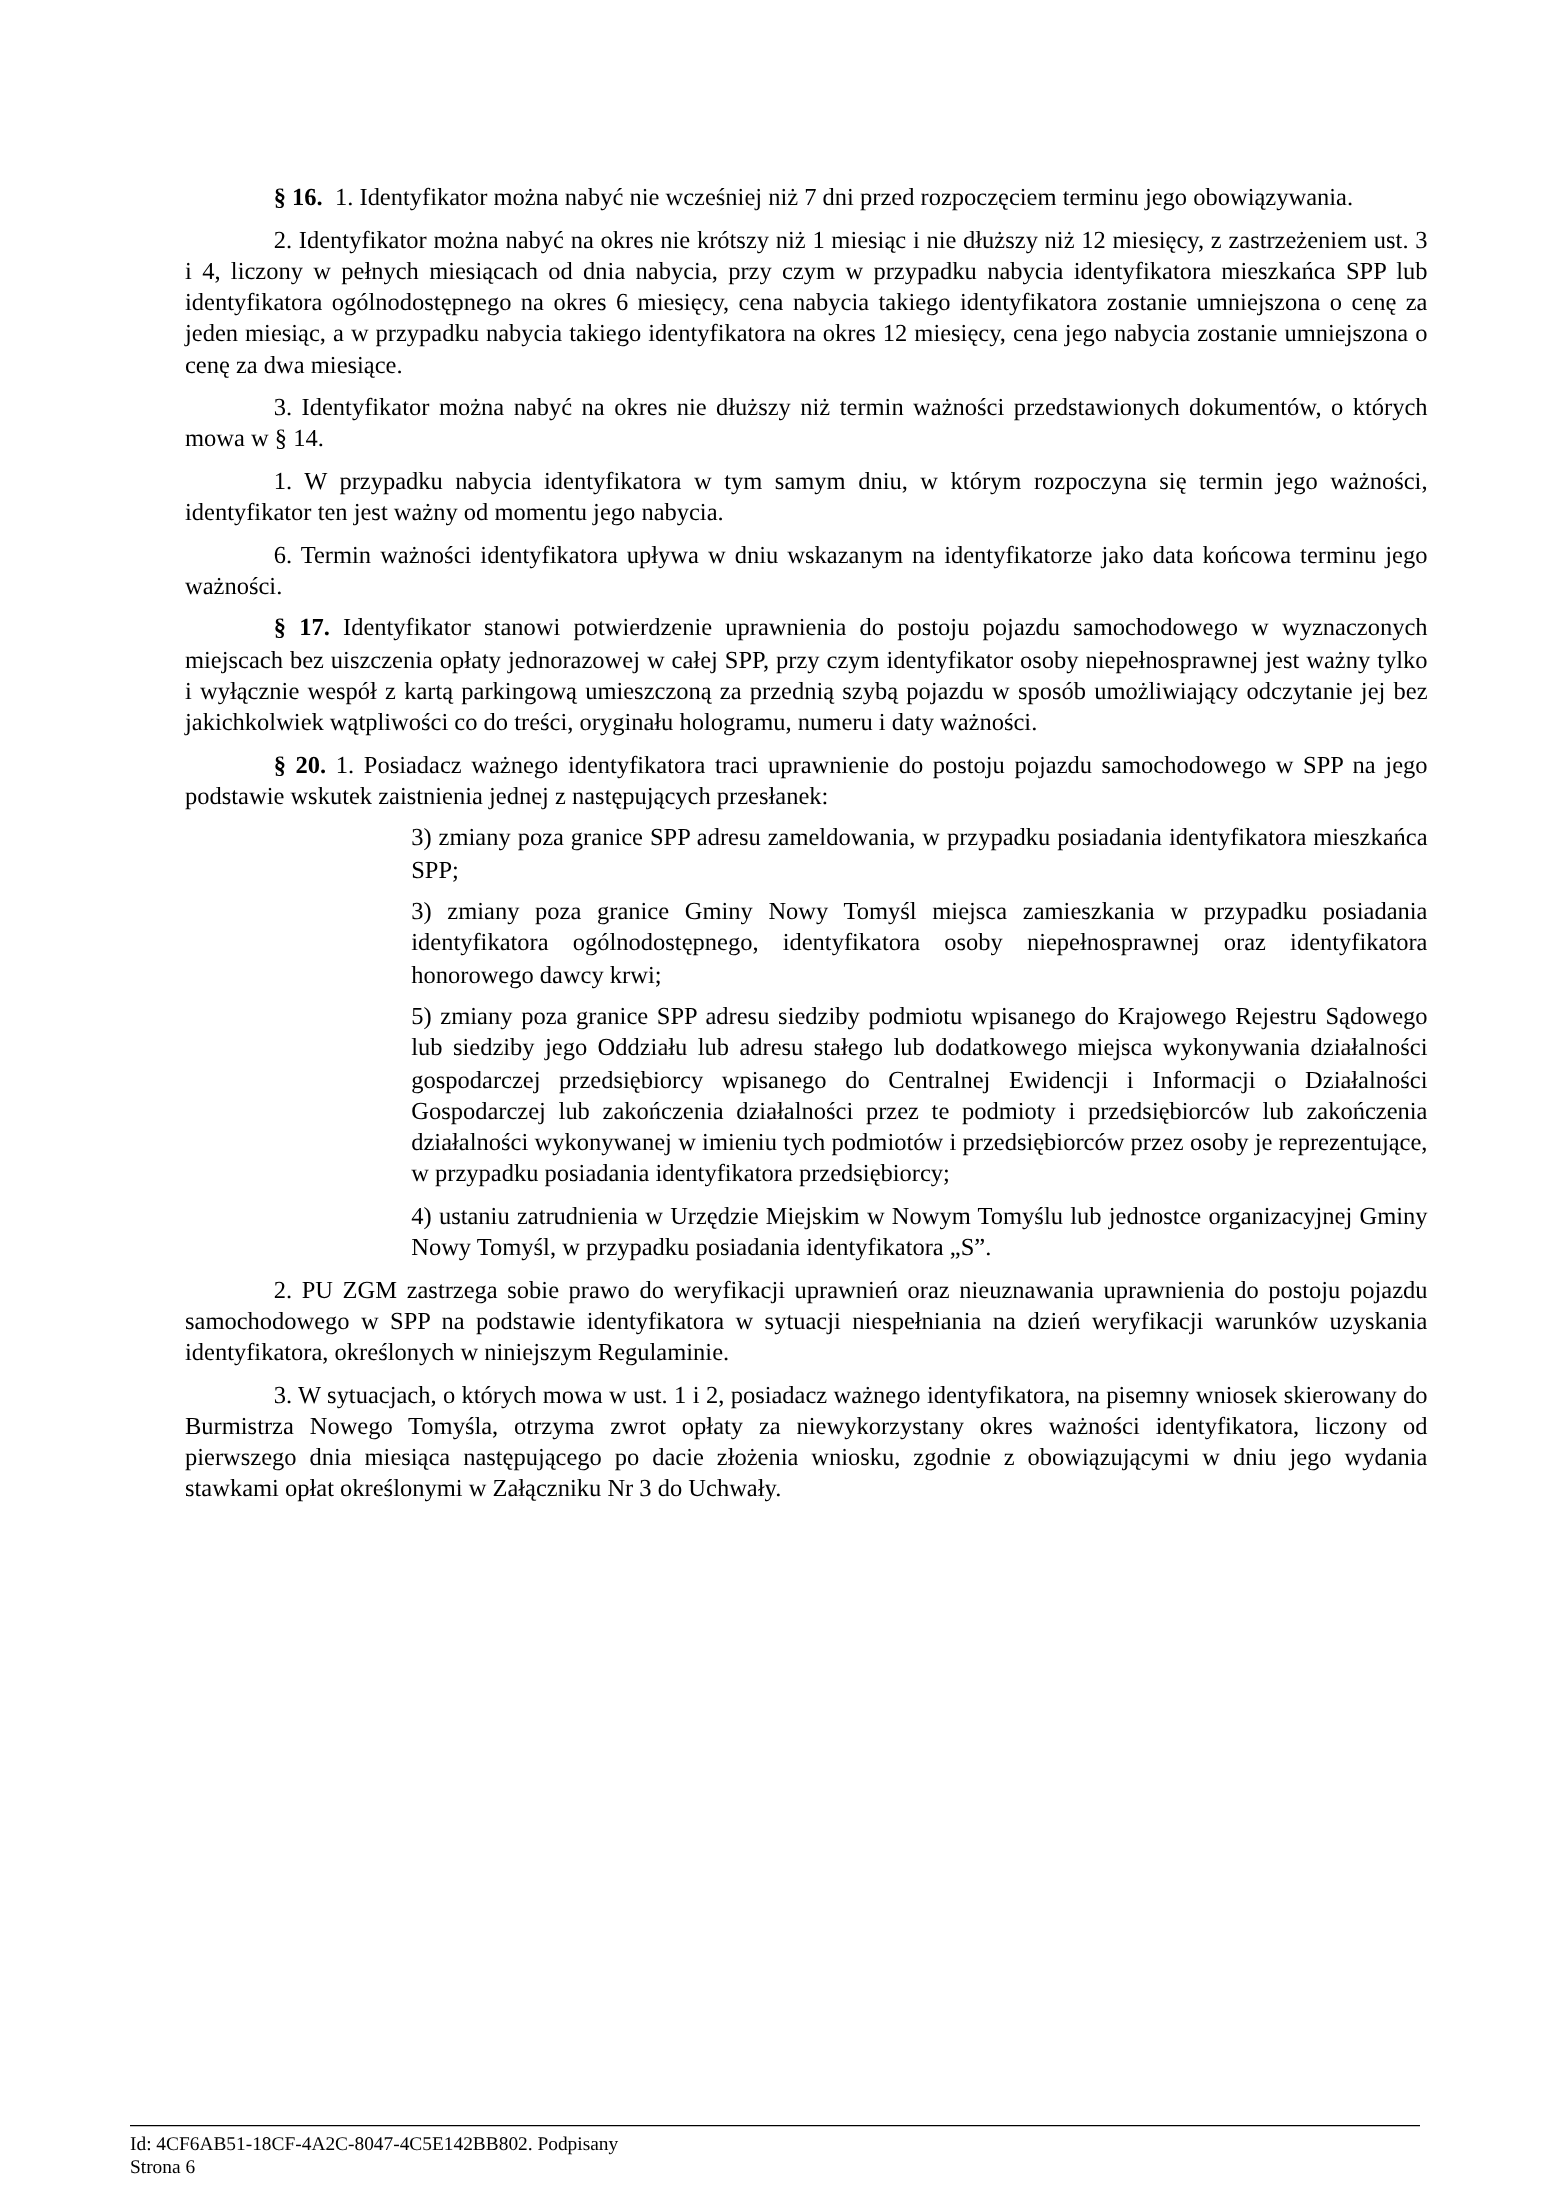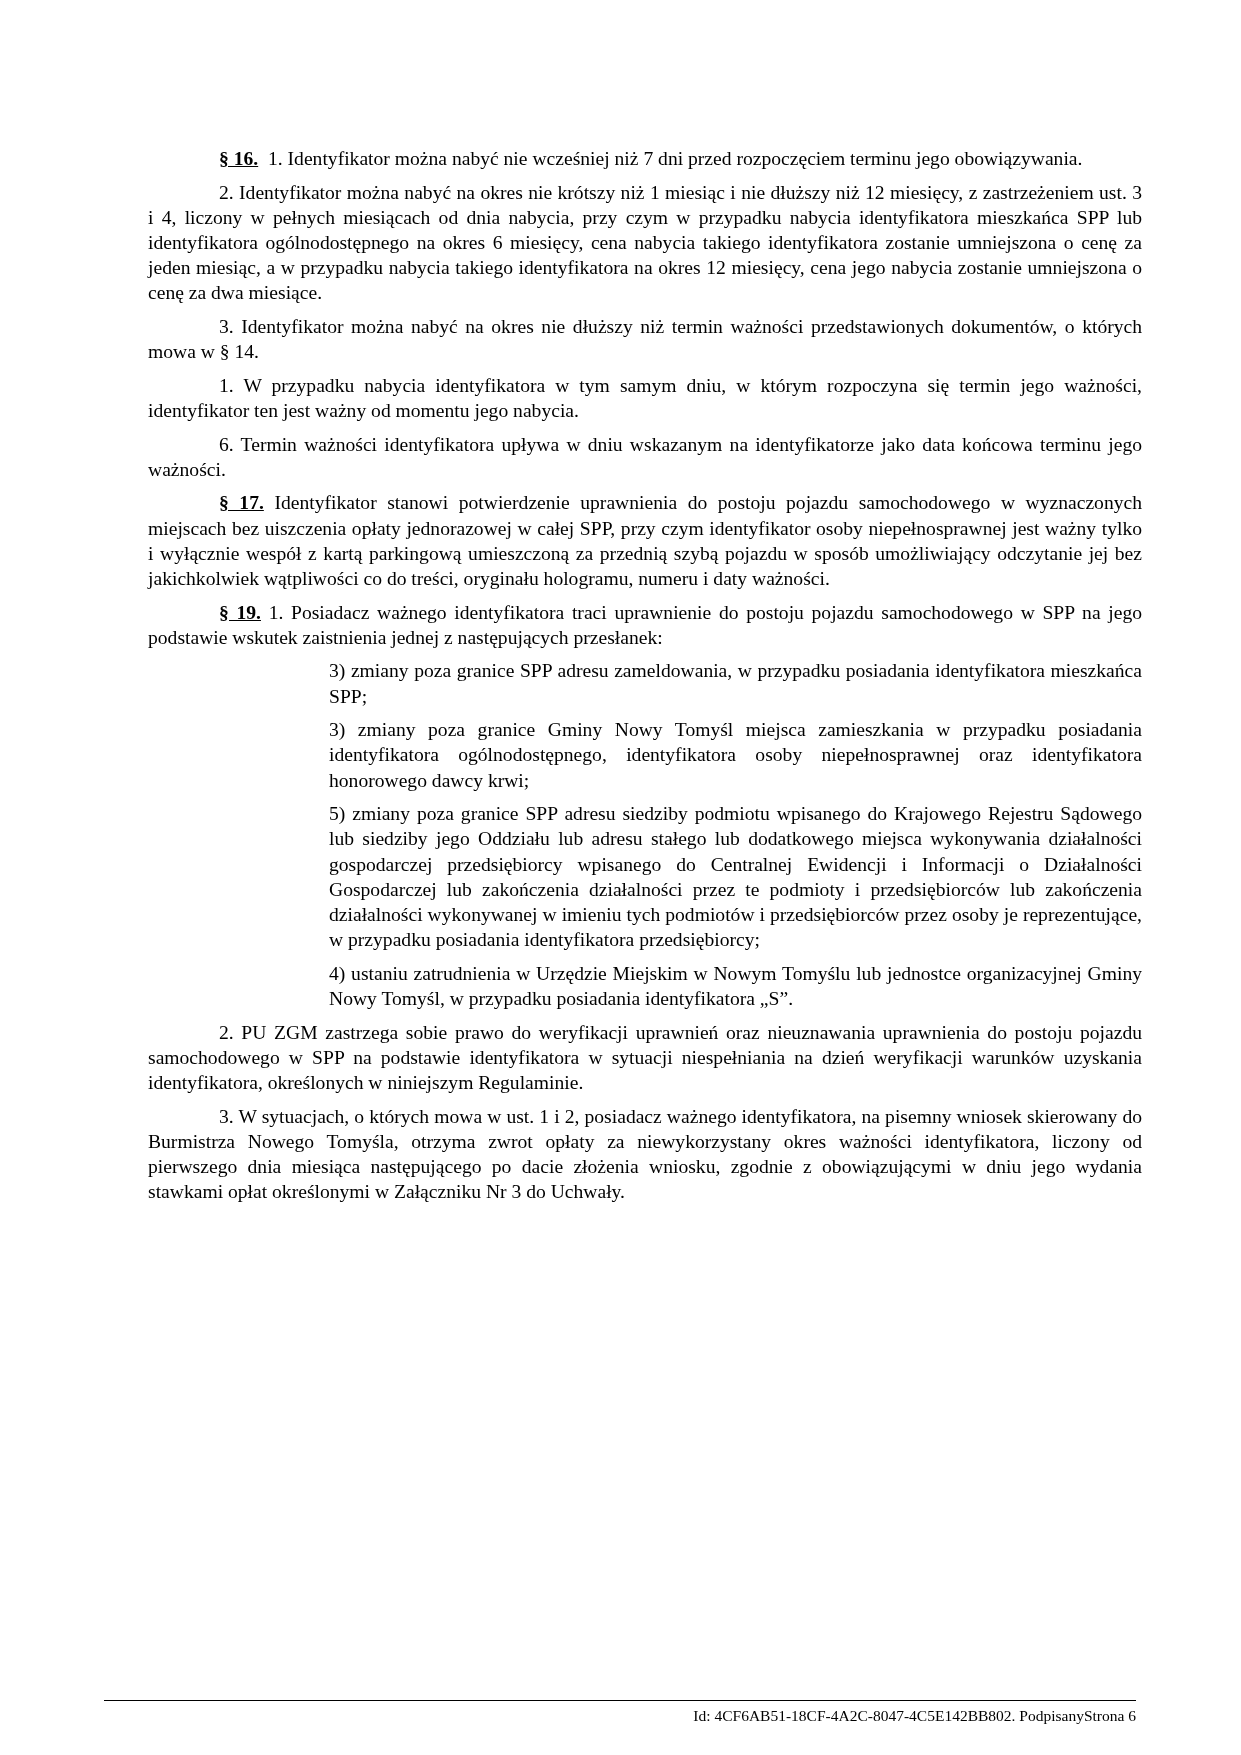--- a/index.html
+++ b/index.html
@@ -23,21 +23,20 @@
       font-size: 19.6px;
       line-height: 25.2px;
     }
     .para {
       margin: 0 0 8.4px 0;
       text-align: justify;
       text-indent: 71px;
     }
     .sect {
       font-weight: bold;
-      text-decoration: underline;
     }
     .list {
       margin: 0;
       padding: 0;
       padding-left: 181px;
     }
     .list-item {
       margin: 0 0 8.4px 0;
       text-align: justify;
       text-indent: 0;
@@ -50,42 +49,43 @@
       font-size: 15.5px;
       line-height: 18px;
     }
     .footer-rule {
       border-top: 1px solid #000000;
       height: 0;
       margin-bottom: 6px;
     }
     .footer-row {
       display: flex;
-      justify-content: flex-end;
+      justify-content: flex-start;
+      flex-direction: column;
     }
   </style>
 </head>
 <body>
 
 <main class="page-body">
 
   <section>
     <p class="para"><span class="sect">§ 16.</span><span>&nbsp;&nbsp;1. Identyfikator można nabyć nie wcześniej niż 7 dni przed rozpoczęciem terminu jego obowiązywania.</span></p>
     <p class="para"><span>2. Identyfikator można nabyć na okres nie krótszy niż 1 miesiąc i nie dłuższy niż 12 miesięcy, z zastrzeżeniem ust. 3 i 4, liczony w pełnych miesiącach od dnia nabycia, przy czym w przypadku nabycia identyfikatora mieszkańca SPP lub identyfikatora ogólnodostępnego na okres 6 miesięcy, cena nabycia takiego identyfikatora zostanie umniejszona o cenę za jeden miesiąc, a w przypadku nabycia takiego identyfikatora na okres 12 miesięcy, cena jego nabycia zostanie umniejszona o cenę za dwa miesiące.</span></p>
     <p class="para"><span>3. Identyfikator można nabyć na okres nie dłuższy niż termin ważności przedstawionych dokumentów, o których mowa w § 14.</span></p>
     <p class="para"><span>1. W przypadku nabycia identyfikatora w tym samym dniu, w którym rozpoczyna się termin jego ważności, identyfikator ten jest ważny od momentu jego nabycia.</span></p>
     <p class="para"><span>6. Termin ważności identyfikatora upływa w dniu wskazanym na identyfikatorze jako data końcowa terminu jego ważności.</span></p>
   </section>
 
   <section>
     <p class="para"><span class="sect">§ 17.</span><span> Identyfikator stanowi potwierdzenie uprawnienia do postoju pojazdu samochodowego w wyznaczonych miejscach bez uiszczenia opłaty jednorazowej w całej SPP, przy czym identyfikator osoby niepełnosprawnej jest ważny tylko i wyłącznie wespół z kartą parkingową umieszczoną za przednią szybą pojazdu w sposób umożliwiający odczytanie jej bez jakichkolwiek wątpliwości co do treści, oryginału hologramu, numeru i daty ważności.</span></p>
   </section>
 
   <section>
-    <p class="para"><span class="sect">§ 19.</span><span> 1. Posiadacz ważnego identyfikatora traci uprawnienie do postoju pojazdu samochodowego w SPP na jego podstawie wskutek zaistnienia jednej z następujących przesłanek:</span></p>
+    <p class="para"><span class="sect">§ 20.</span><span> 1. Posiadacz ważnego identyfikatora traci uprawnienie do postoju pojazdu samochodowego w SPP na jego podstawie wskutek zaistnienia jednej z następujących przesłanek:</span></p>
 
     <div class="list">
       <p class="list-item">3) zmiany poza granice SPP adresu zameldowania, w przypadku posiadania identyfikatora mieszkańca SPP;</p>
       <p class="list-item">3) zmiany poza granice Gminy Nowy Tomyśl miejsca zamieszkania w przypadku posiadania identyfikatora ogólnodostępnego, identyfikatora osoby niepełnosprawnej oraz identyfikatora honorowego dawcy krwi;</p>
       <p class="list-item">5) zmiany poza granice SPP adresu siedziby podmiotu wpisanego do Krajowego Rejestru Sądowego lub siedziby jego Oddziału lub adresu stałego lub dodatkowego miejsca wykonywania działalności gospodarczej przedsiębiorcy wpisanego do Centralnej Ewidencji i Informacji o Działalności Gospodarczej lub zakończenia działalności przez te podmioty i przedsiębiorców lub zakończenia działalności wykonywanej w imieniu tych podmiotów i przedsiębiorców przez osoby je reprezentujące, w przypadku posiadania identyfikatora przedsiębiorcy;</p>
       <p class="list-item">4) ustaniu zatrudnienia w Urzędzie Miejskim w Nowym Tomyślu lub jednostce organizacyjnej Gminy Nowy Tomyśl, w przypadku posiadania identyfikatora „S”.</p>
     </div>
 
     <p class="para"><span>2. PU ZGM zastrzega sobie prawo do weryfikacji uprawnień oraz nieuznawania uprawnienia do postoju pojazdu samochodowego w SPP na podstawie identyfikatora w sytuacji niespełniania na dzień weryfikacji warunków uzyskania identyfikatora, określonych w niniejszym Regulaminie.</span></p>
     <p class="para"><span>3. W sytuacjach, o których mowa w ust. 1 i 2, posiadacz ważnego identyfikatora, na pisemny wniosek skierowany do Burmistrza Nowego Tomyśla, otrzyma zwrot opłaty za niewykorzystany okres ważności identyfikatora, liczony od pierwszego dnia miesiąca następującego po dacie złożenia wniosku, zgodnie z obowiązującymi w dniu jego wydania stawkami opłat określonymi w Załączniku Nr 3 do Uchwały.</span></p>

